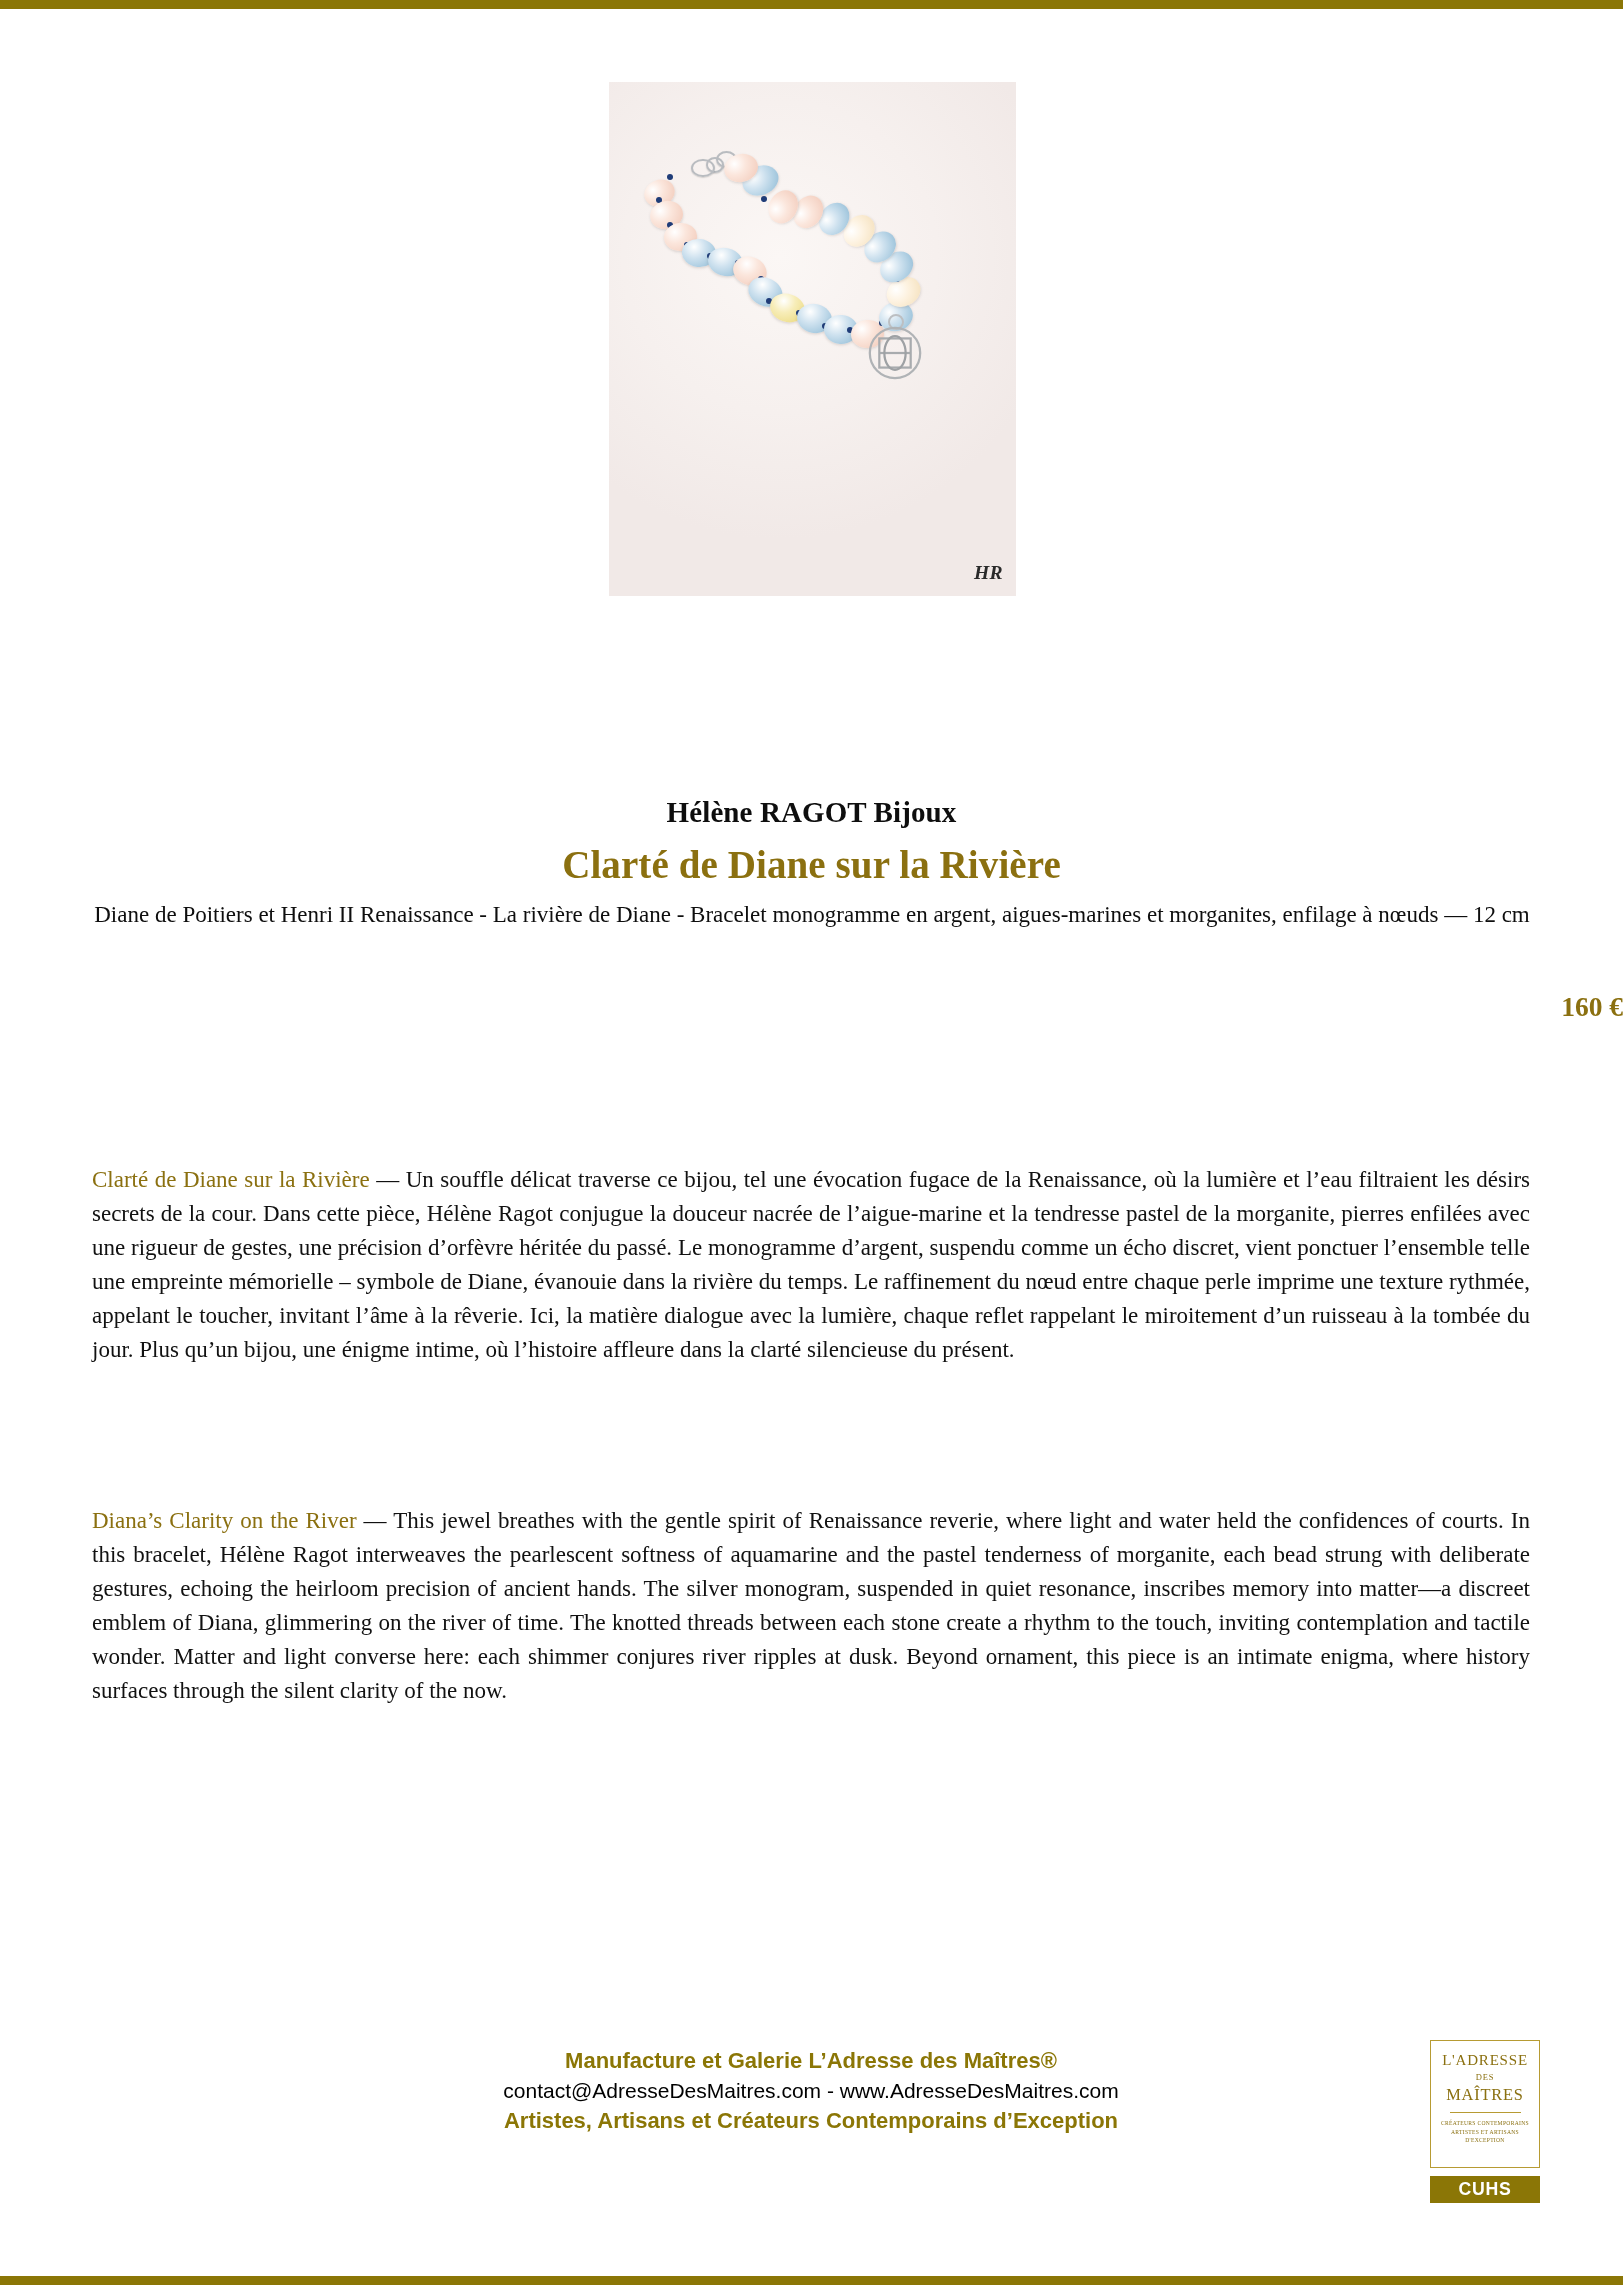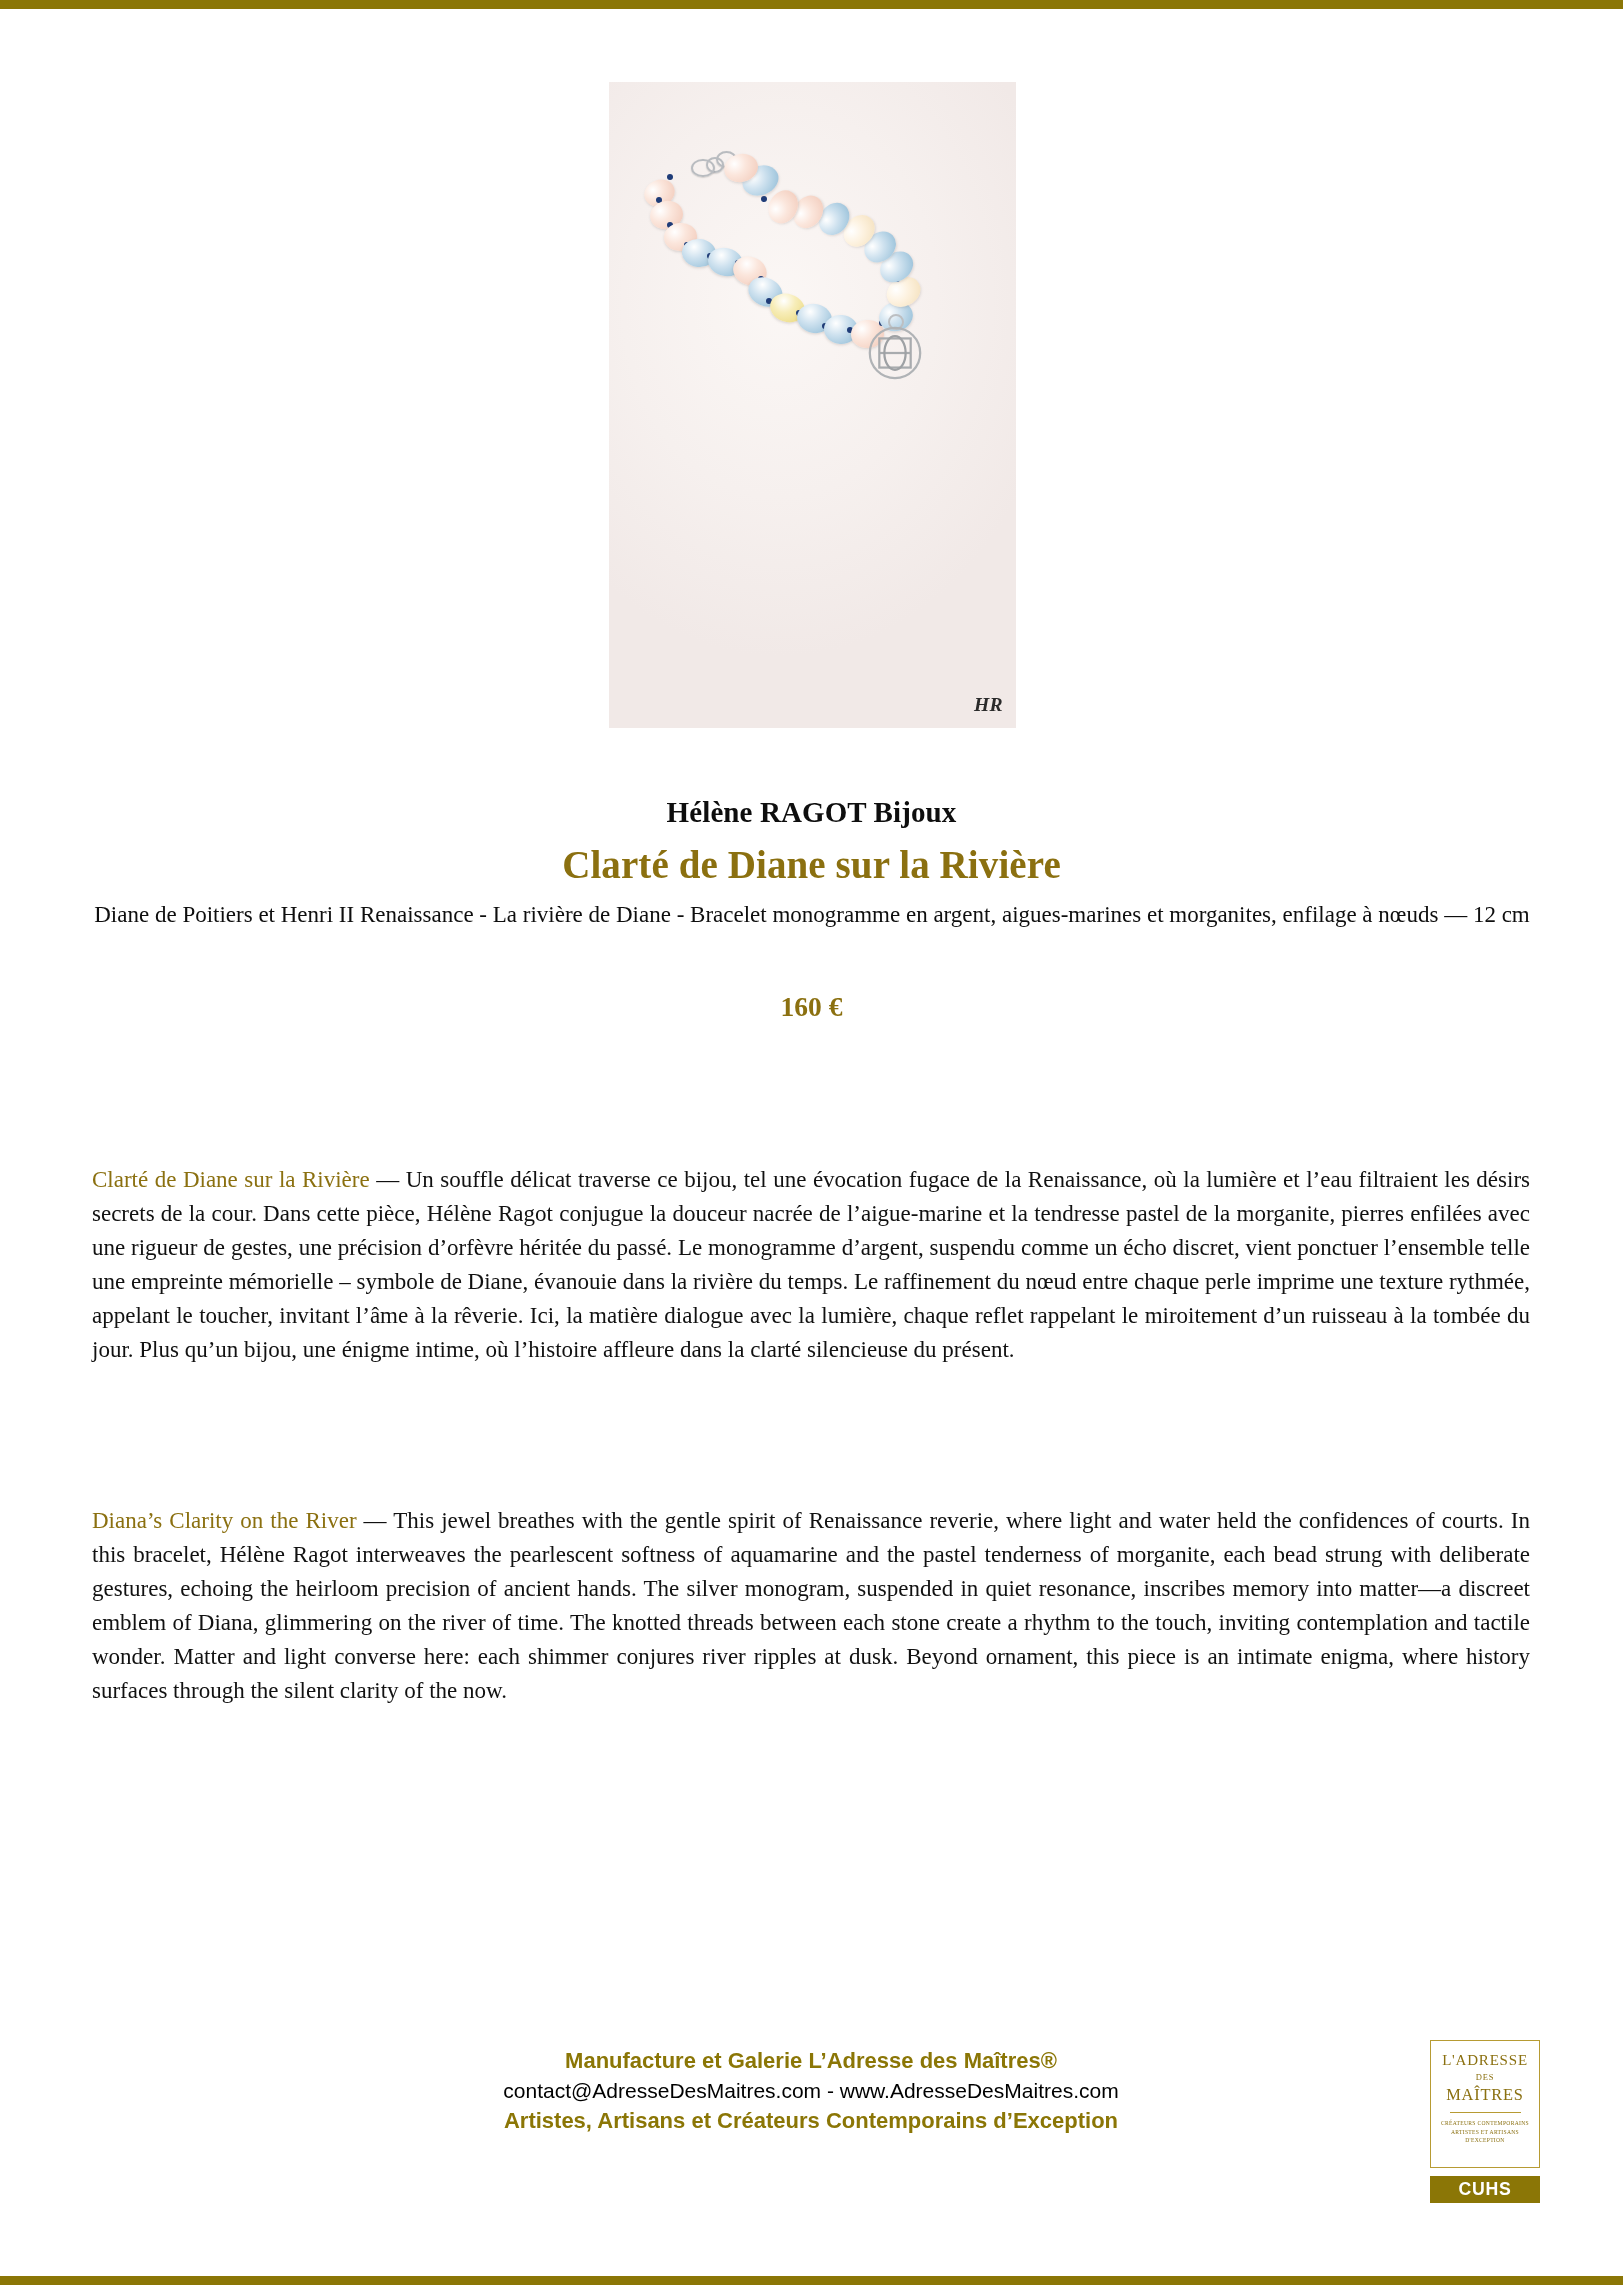--- a/index.html
+++ b/index.html
@@ -25,21 +25,21 @@
     position: absolute;
     left: 0; top: 2276px;
     width: 1623px; height: 9.2px;
     background: #8b7606;
   }
 
   
   .photo-frame {
     position: absolute;
     left: 609px; top: 82px;
-    width: 407px; height: 646px;
+    width: 407px; height: 514px;
     background: #c4b5fd;
     overflow: hidden;
     text-decoration: underline;
   }
   .photo-inner {
     position: absolute; inset: 0;
     background:
       radial-gradient(ellipse 70% 55% at 42% 34%, #fbf7f5 0%, #f6f0ee 55%, #f1e9e7 100%);
   }
   .bracelet-stage {
@@ -123,21 +123,21 @@
     width: 1440px;
     text-align: center;
     font-size: 23px;
     line-height: 33px;
     color: #0e0e0e;
   }
   .piece-price {
     position: absolute;
     left: 0; top: 991px;
     width: 1623px;
-    text-align: center;
+    text-align: right;
     font-size: 27.5px;
     font-weight: bold;
     color: #8b7010;
   }
 
   
   .copy-block {
     position: absolute;
     left: 92px;
     width: 1438px;

